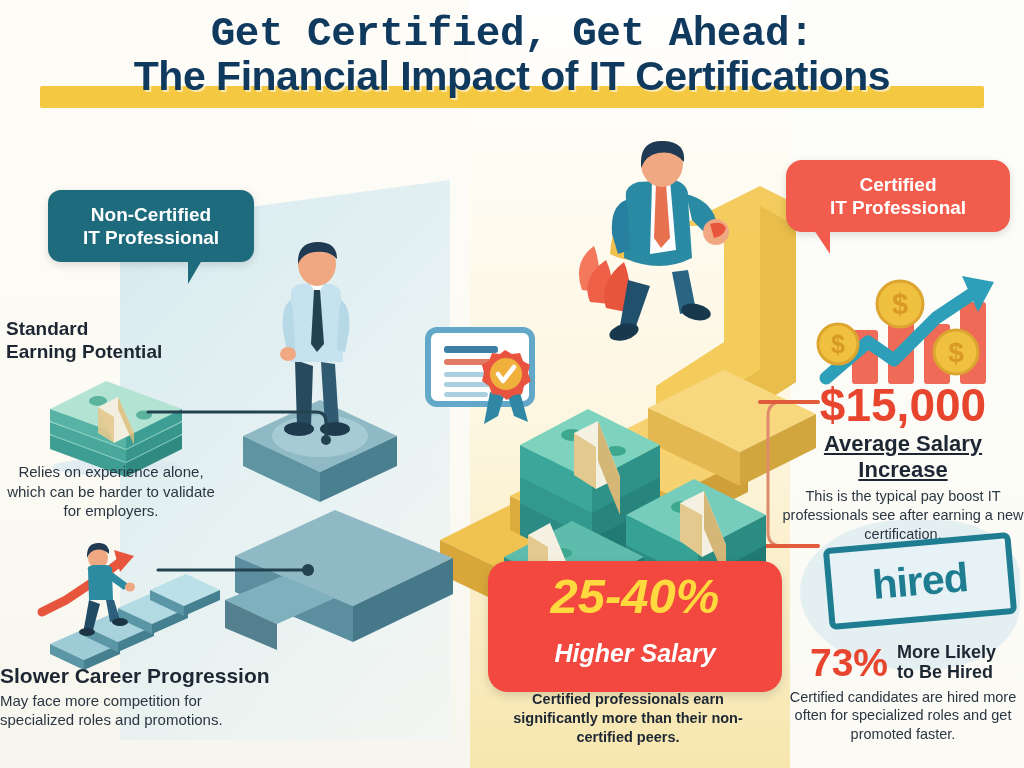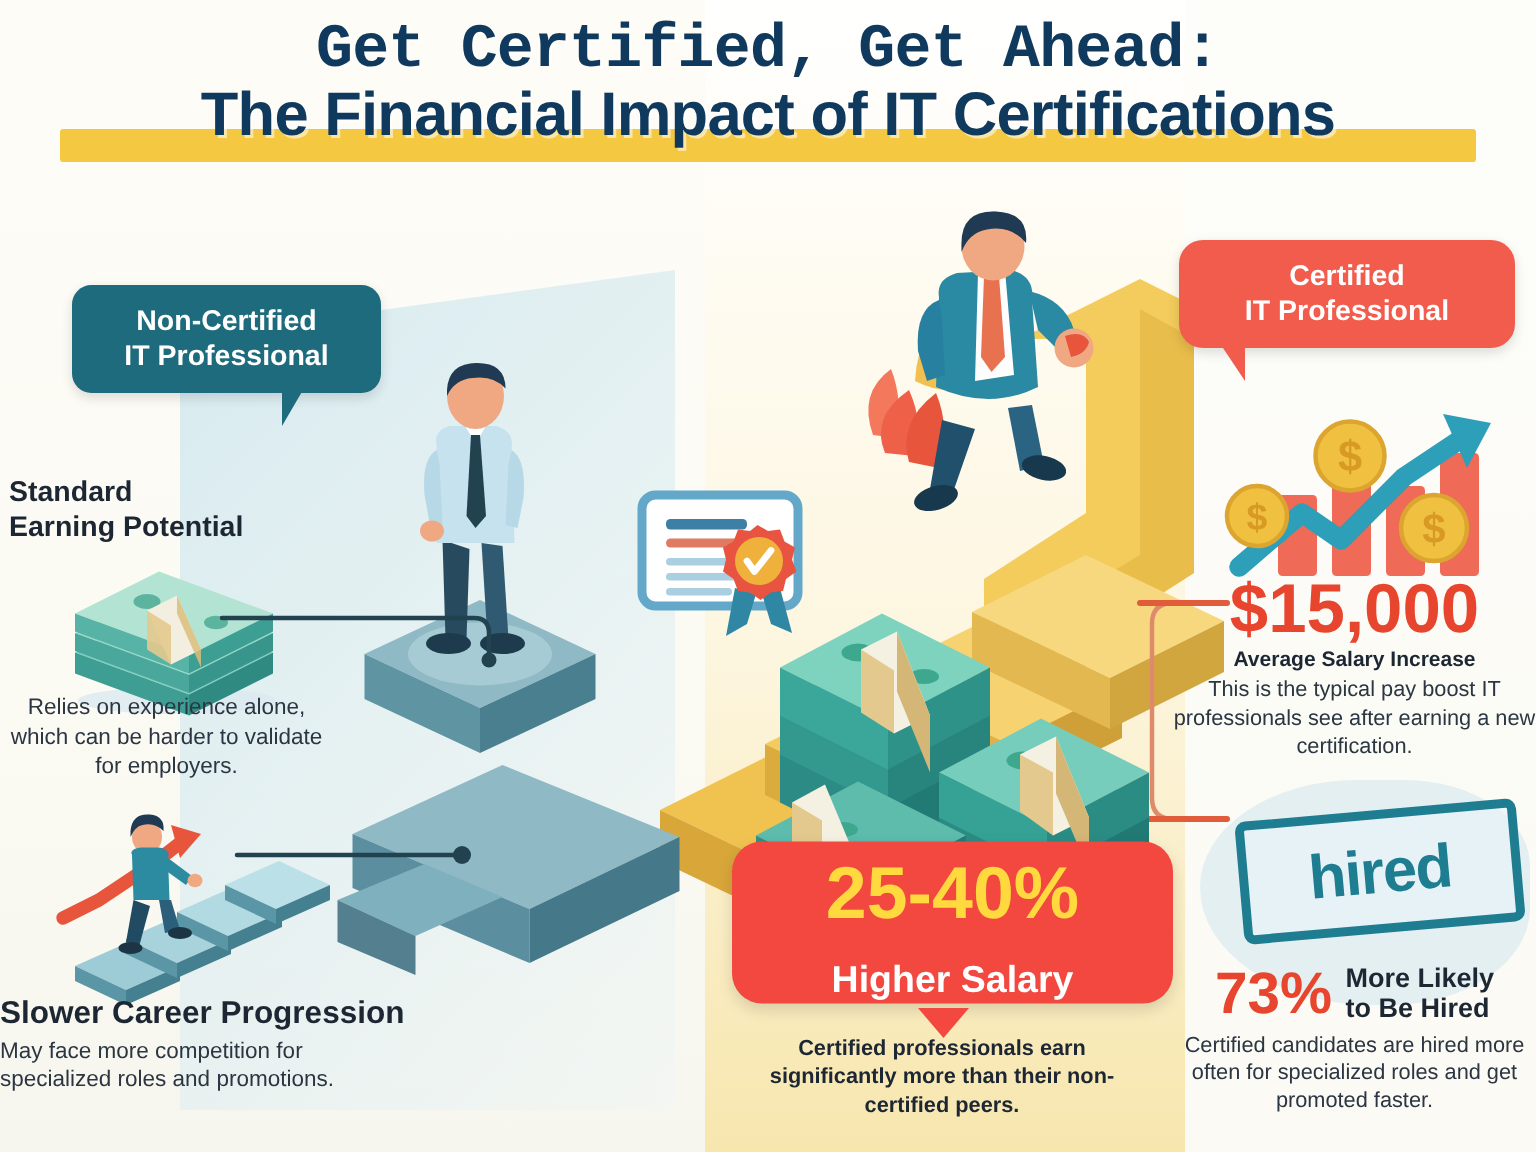--- a/index.html
+++ b/index.html
@@ -55,34 +55,34 @@
   #blk-standard-desc{position:absolute;left:0px;top:462px;width:222px;
     font-size:15px;color:#2b3642;line-height:1.3;text-align:center;z-index:22;}
 
   #blk-slower{left:0px;top:664px;width:280px;}
   #blk-slower .h{font-size:21px;}
   #blk-slower .p{font-size:15px;margin-top:3px;}
 
   
   #stat-salary{position:absolute;left:782px;top:382px;width:242px;text-align:center;z-index:24;}
   #stat-salary .big{font-size:46px;font-weight:800;color:#e8452f;line-height:1;}
-  #stat-salary .sub{font-size:14px;font-weight:800;color:#1d2733;margin-top:3px;}
+  #stat-salary .sub{font-size:22px;font-weight:800;color:#1d2733;margin-top:3px;text-decoration:underline;}
   #stat-salary .p{font-size:14.5px;color:#2b3642;line-height:1.3;margin-top:4px;}
 
   
   #stat-hired{position:absolute;left:782px;top:643px;width:242px;text-align:center;z-index:24;}
   #stat-hired .row{display:flex;align-items:center;justify-content:center;gap:9px;}
   #stat-hired .big{font-size:39px;font-weight:800;color:#e8452f;line-height:1;}
   #stat-hired .sub{font-size:18px;font-weight:800;color:#1d2733;line-height:1.1;text-align:left;}
   #stat-hired .p{font-size:14.5px;color:#2b3642;line-height:1.3;margin-top:5px;}
 
   
   #badge-salary{position:absolute;left:488px;top:561px;width:278px;
-    background:#f2483f;border-radius:20px;padding:11px 8px 1px;text-align:center;z-index:26;
-    box-shadow:0 4px 10px rgba(0,0,0,.13);}
+    background:#f2483f;border-radius:20px;padding:11px 8px 24px;text-align:center;z-index:26;
+    box-shadow:0 4px 10px rgba(0,0,0,.13);font-style:italic;}
   #badge-salary .big{font-size:49px;font-weight:800;color:#ffd93d;line-height:1;}
   #badge-salary .sub{font-size:25px;font-weight:800;color:#fff;margin-top:18px;}
   #badge-tail{position:absolute;left:612px;top:672px;width:0;height:0;z-index:26;
     border-left:17px solid transparent;border-right:17px solid transparent;
     border-top:20px solid #f2483f;}
   #badge-desc{position:absolute;left:490px;top:690px;width:276px;text-align:center;
     font-size:14.5px;color:#1d2733;font-weight:600;line-height:1.3;z-index:26;}
 
   
   #stamp-hired{position:absolute;left:826px;top:540px;width:176px;height:70px;

